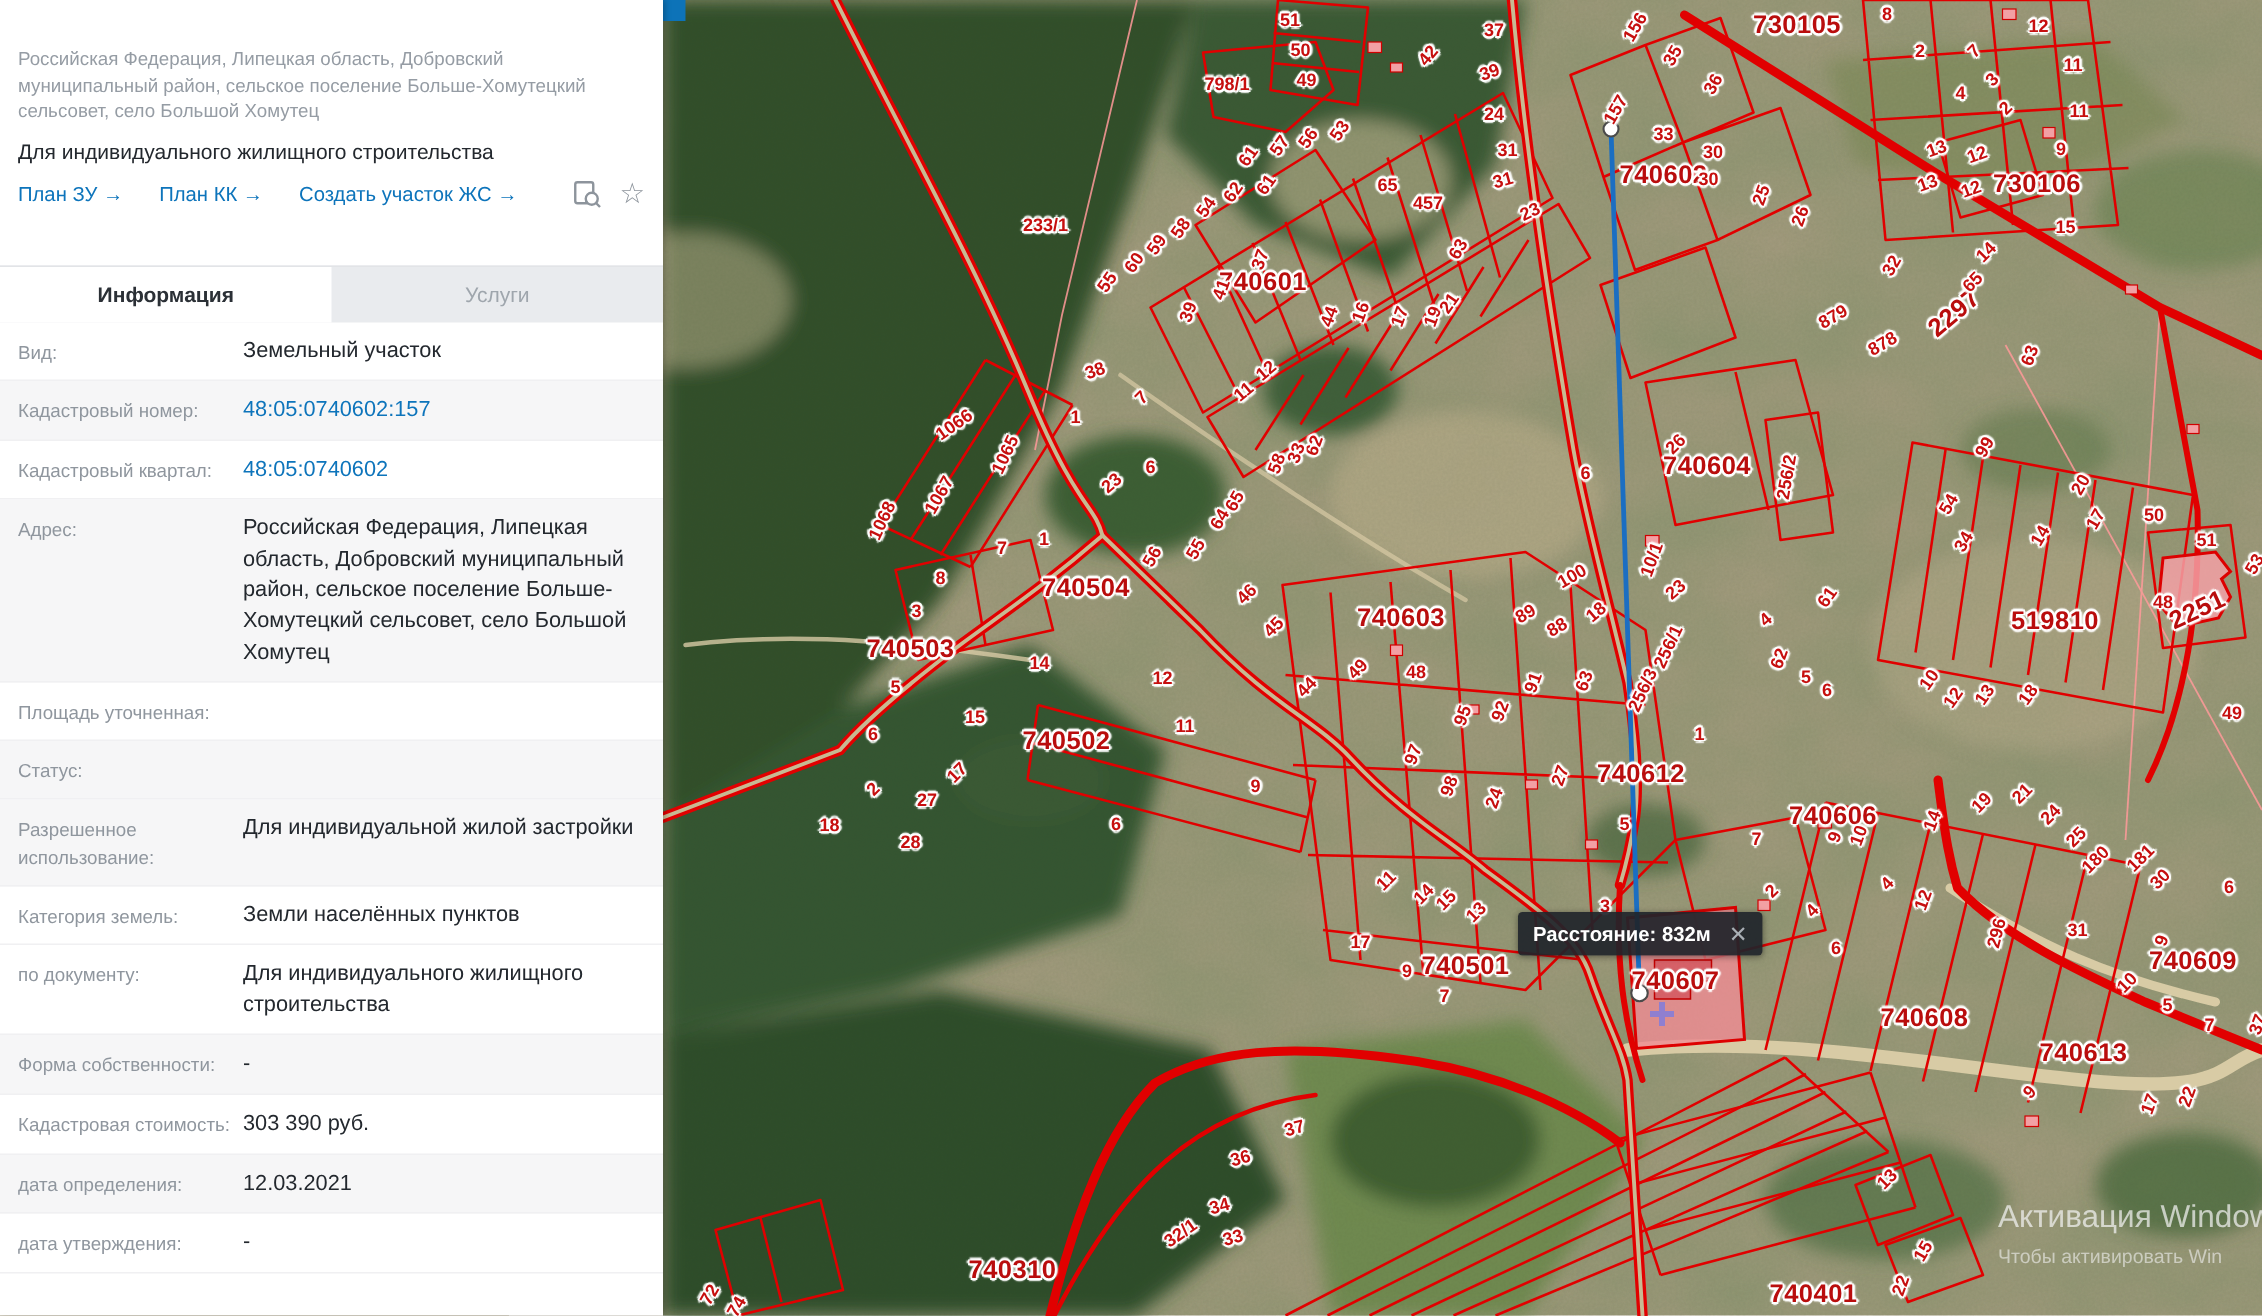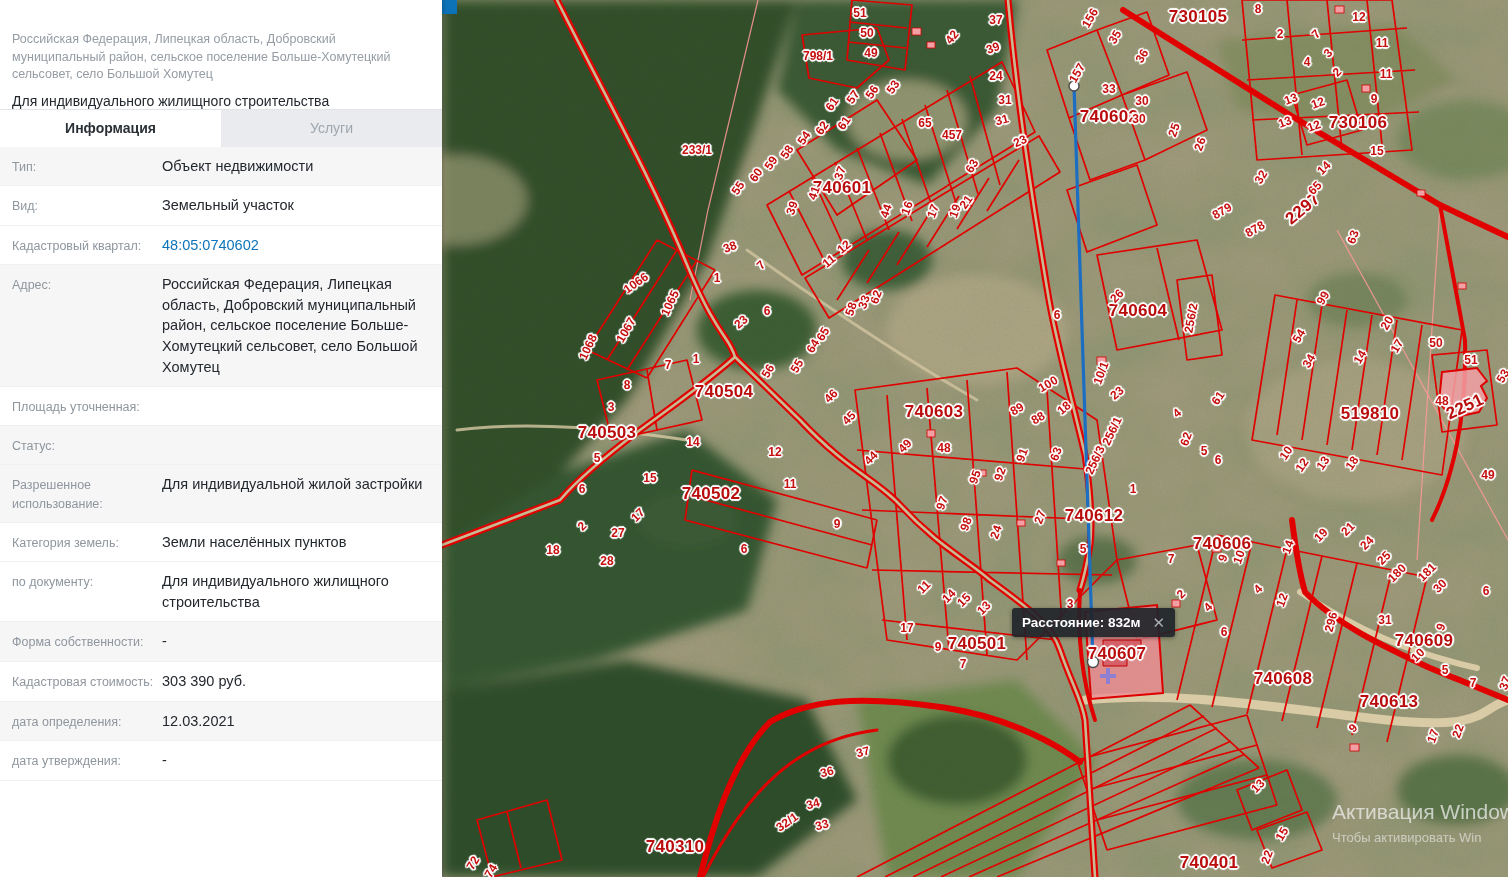--- a/index.html
+++ b/index.html
@@ -30,21 +30,21 @@
   #searchbar{position:absolute;left:0;top:0;width:457px;height:14px;background:#0d73b8;}
   #searchbar .search-input{position:absolute;left:4px;top:-6px;width:292px;height:15px;background:#fff;border-radius:3px;}
   #phead{padding:24px 12px 0 12px;}
   #p-title{font-size:17px;font-weight:bold;color:#1d2329;}
   #p-sub{margin-top:7px;font-size:12.5px;line-height:1.4;color:#959ca4;}
   #p-usage{margin-top:9px;font-size:14px;color:#23282e;}
   #p-links{margin-top:11px;display:flex;align-items:center;gap:24px;padding-bottom:13px;}
   #p-links a{color:#0d74bb;font-size:13.5px;text-decoration:none;cursor:pointer;}
   #p-icons{margin-left:auto;display:flex;align-items:center;gap:12px;color:#8d949c;}
   #p-icons .ic{cursor:pointer;display:flex;}
-  #tabs{display:flex;height:37px;background:#e9ebee;border-top:1px solid #e2e4e7;}
+  #tabs{display:flex;height:37px;background:#e9ebee;border-top:1px solid #e2e4e7;margin-top:25px;}
   .tab{flex:1;display:flex;align-items:center;justify-content:center;font-size:14px;color:#9fa6ad;cursor:pointer;}
   .tab.active{background:#fff;color:#2b3036;font-weight:bold;}
   #rows .row{display:flex;padding:9px 12px;border-bottom:1px solid #f0f0f2;}
   #rows .row.striped{background:#f6f6f7;}
   #rows .rl{width:150px;flex:none;font-size:12.5px;color:#8f969e;line-height:1.45;padding-top:2px;}
   #rows .rv{flex:1;font-size:14.5px;color:#23282e;line-height:1.42;}
   #rows .rv.link{color:#0d74bb;cursor:pointer;}
 </style>
 </head>
 <body>
@@ -196,21 +196,21 @@
       <span class="map-label q" style="left: 1198px; top: 17px; transform: translate(-50%, -50%) rotate(0deg);">730105</span>
       <span class="map-label q" style="left: 1358px; top: 123px; transform: translate(-50%, -50%) rotate(0deg);">730106</span>
       <span class="map-label q" style="left: 842px; top: 188px; transform: translate(-50%, -50%) rotate(0deg);">740601</span>
       <span class="map-label q" style="left: 1109px; top: 117px; transform: translate(-50%, -50%) rotate(0deg);">740602</span>
       <span class="map-label q" style="left: 934px; top: 412px; transform: translate(-50%, -50%) rotate(0deg);">740603</span>
       <span class="map-label q" style="left: 1138px; top: 311px; transform: translate(-50%, -50%) rotate(0deg);">740604</span>
       <span class="map-label q" style="left: 1370px; top: 414px; transform: translate(-50%, -50%) rotate(0deg);">519810</span>
       <span class="map-label q" style="left: 1222px; top: 544px; transform: translate(-50%, -50%) rotate(0deg);">740606</span>
       <span class="map-label q" style="left: 1117px; top: 654px; transform: translate(-50%, -50%) rotate(0deg);">740607</span>
       <span class="map-label q" style="left: 1283px; top: 679px; transform: translate(-50%, -50%) rotate(0deg);">740608</span>
-      <span class="map-label q" style="left: 1424px; top: 641px; transform: translate(-50%, -50%) rotate(0deg); text-align: right;">740609</span>
+      <span class="map-label q" style="left: 1462px; top: 641px; transform: translate(-50%, -50%) rotate(0deg); text-align: right;">740609</span>
       <span class="map-label q" style="left: 1094px; top: 516px; transform: translate(-50%, -50%) rotate(0deg);">740612</span>
       <span class="map-label q" style="left: 1389px; top: 702px; transform: translate(-50%, -50%) rotate(0deg);">740613</span>
       <span class="map-label q" style="left: 977px; top: 644px; transform: translate(-50%, -50%) rotate(0deg);">740501</span>
       <span class="map-label q" style="left: 711px; top: 494px; transform: translate(-50%, -50%) rotate(0deg);">740502</span>
       <span class="map-label q" style="left: 607px; top: 433px; transform: translate(-50%, -50%) rotate(0deg);">740503</span>
       <span class="map-label q" style="left: 724px; top: 392px; transform: translate(-50%, -50%) rotate(0deg);">740504</span>
       <span class="map-label q" style="left: 675px; top: 847px; transform: translate(-50%, -50%) rotate(0deg);">740310</span>
       <span class="map-label q" style="left: 1209px; top: 863px; transform: translate(-50%, -50%) rotate(0deg);">740401</span>
       <span class="map-label q" style="left: 1303px; top: 209px; transform: translate(-50%, -50%) rotate(-40deg);">2297</span>
       <span class="map-label q" style="left: 1465px; top: 407px; transform: translate(-50%, -50%) rotate(-25deg);">2251</span>
@@ -413,38 +413,55 @@
 
   <div id="watermark">
     <div class="l1">Активация Windows</div>
     <div class="l2">Чтобы активировать Win</div>
   </div>
 
   <aside id="panel">
     <div id="phead">
       <div id="p-sub">Российская Федерация, Липецкая область, Добровский муниципальный район, сельское поселение Больше-Хомутецкий сельсовет, село Большой Хомутец</div>
       <div id="p-usage">Для индивидуального жилищного строительства</div>
+      <div id="p-links">
+        <span id="links-holder" style="display:flex;gap:24px;">
+            <a>План ЗУ →</a>
+            <a>План КК →</a>
+            <a>Создать участок ЖС →</a>
+          </span>
+        <span id="p-icons">
+          <span class="ic">
+            <svg width="19" height="19" viewBox="0 0 19 19" fill="none" stroke="#8d949c" stroke-width="1.6">
+              <rect x="1.5" y="1.5" width="12" height="14" rx="1.5"></rect>
+              <circle cx="12.5" cy="12.5" r="4" fill="#fff"></circle>
+              <line x1="15.5" y1="15.5" x2="18" y2="18"></line>
+            </svg>
+          </span>
+          <span class="ic" style="font-size:19px;line-height:1;">☆</span>
+        </span>
+      </div>
     </div>
 
     <div id="tabs">
       <div class="tab active">Информация</div>
       <div class="tab">Услуги</div>
     </div>
 
     <div id="rows">
-  <div class="row striped">
-    <div class="rl">Тип:</div>
-    <div class="rv">Объект недвижимости</div>
-  </div>
 
   <div class="row">
     <div class="rl">Вид:</div>
     <div class="rv">Земельный участок</div>
   </div>
 
+  <div class="row striped">
+    <div class="rl">Кадастровый номер:</div>
+    <div class="rv link">48:05:0740602:157</div>
+  </div>
 
   <div class="row">
     <div class="rl">Кадастровый квартал:</div>
     <div class="rv link">48:05:0740602</div>
   </div>
 
   <div class="row striped">
     <div class="rl">Адрес:</div>
     <div class="rv">Российская Федерация, Липецкая область, Добровский муниципальный район, сельское поселение Больше-Хомутецкий сельсовет, село Большой Хомутец</div>
   </div>

